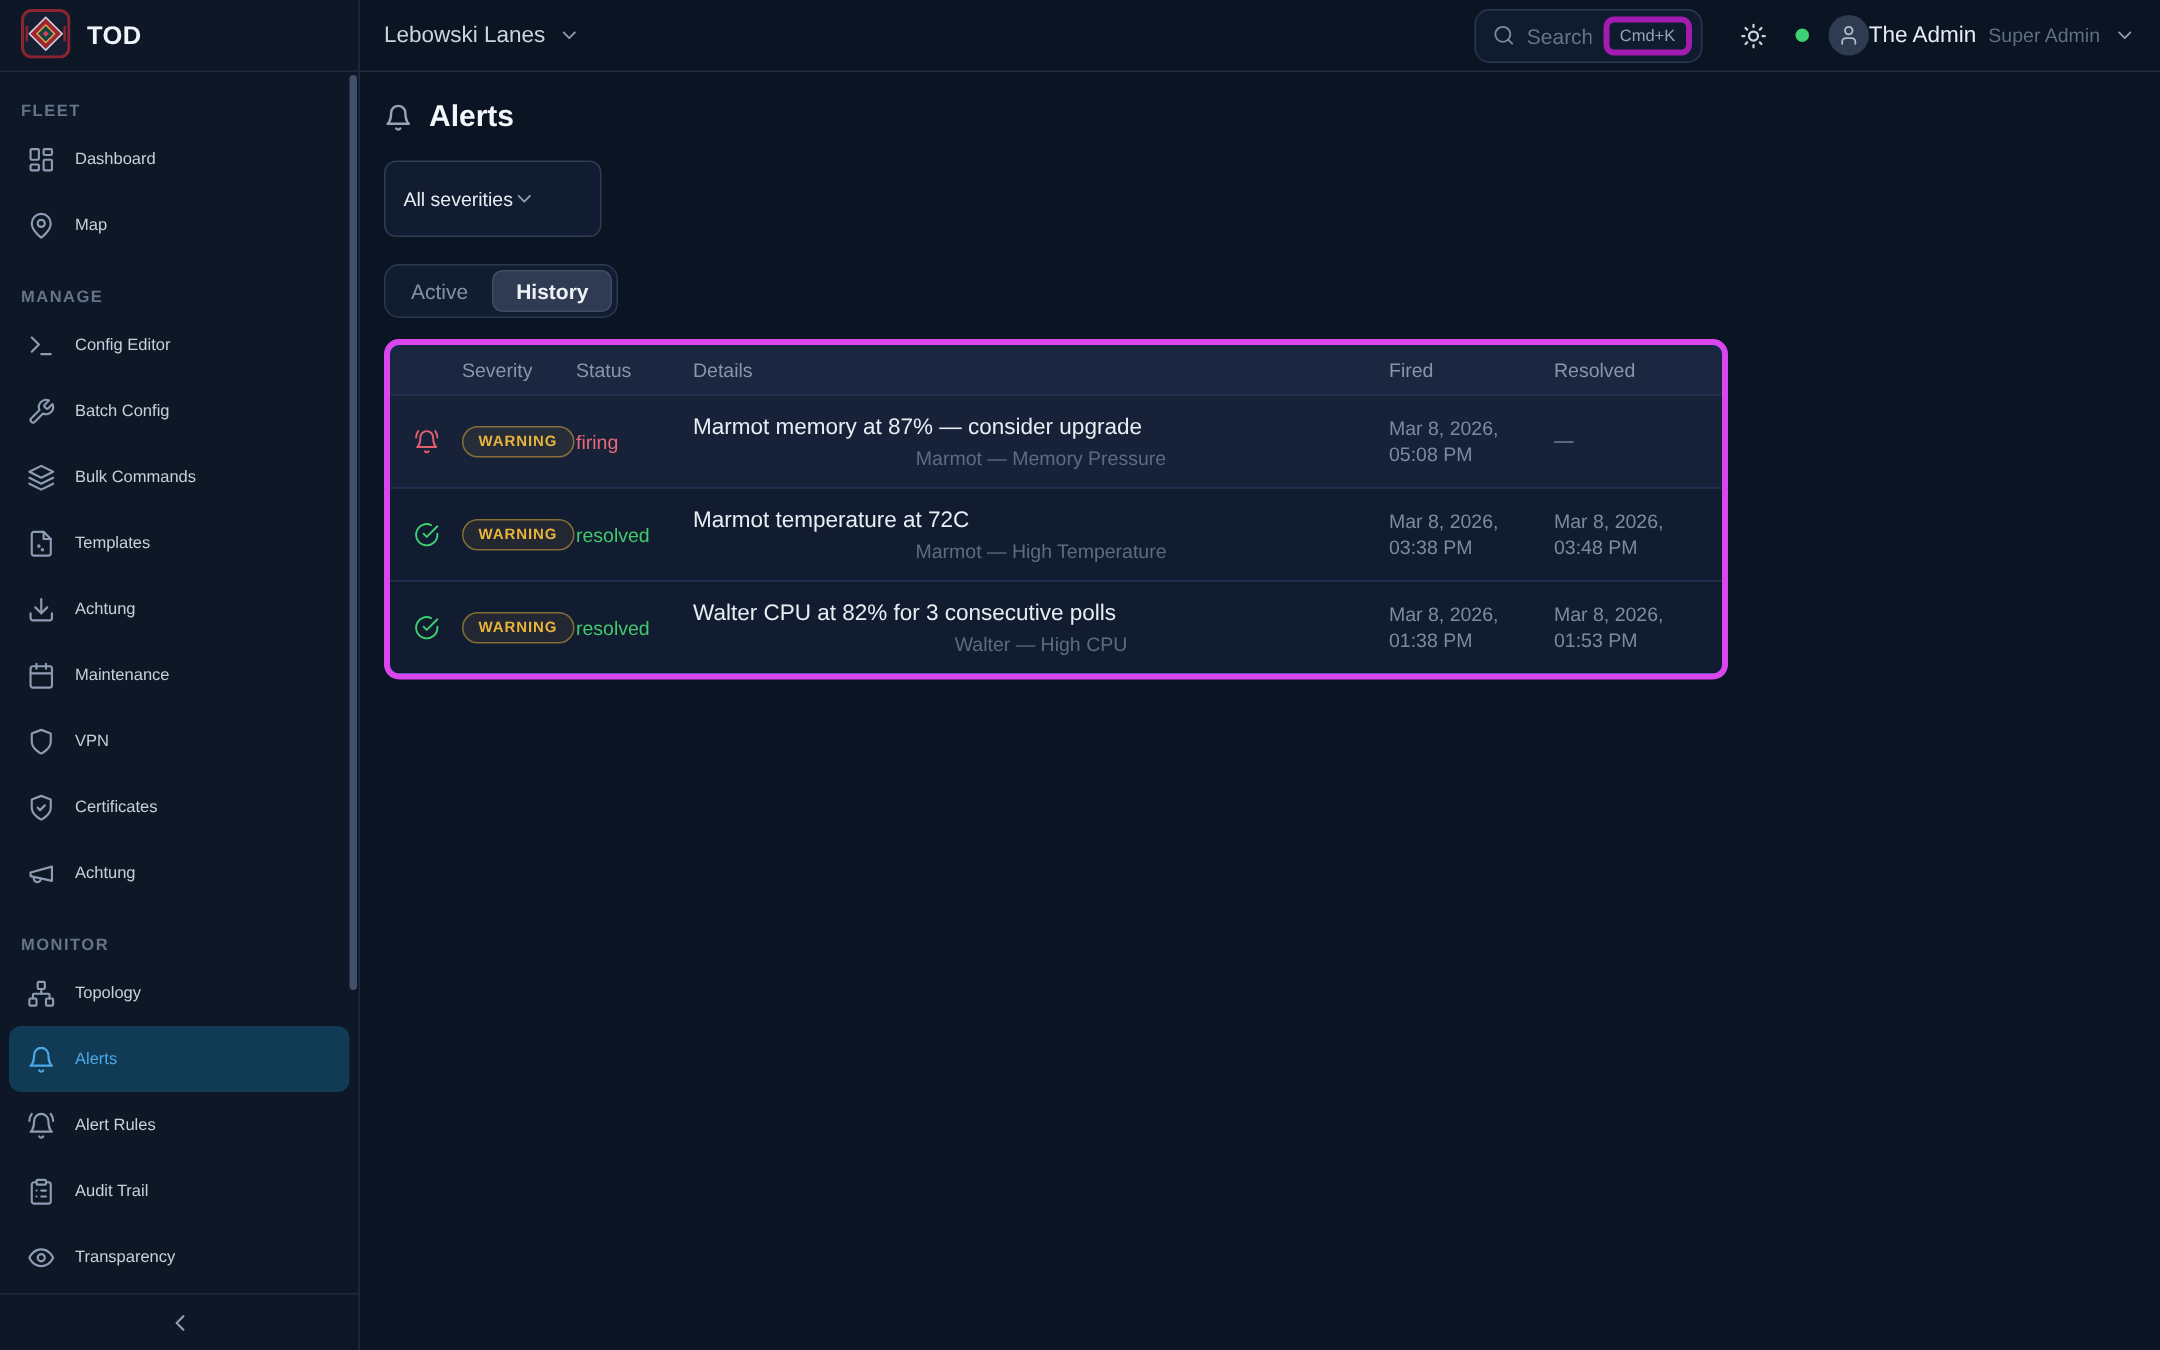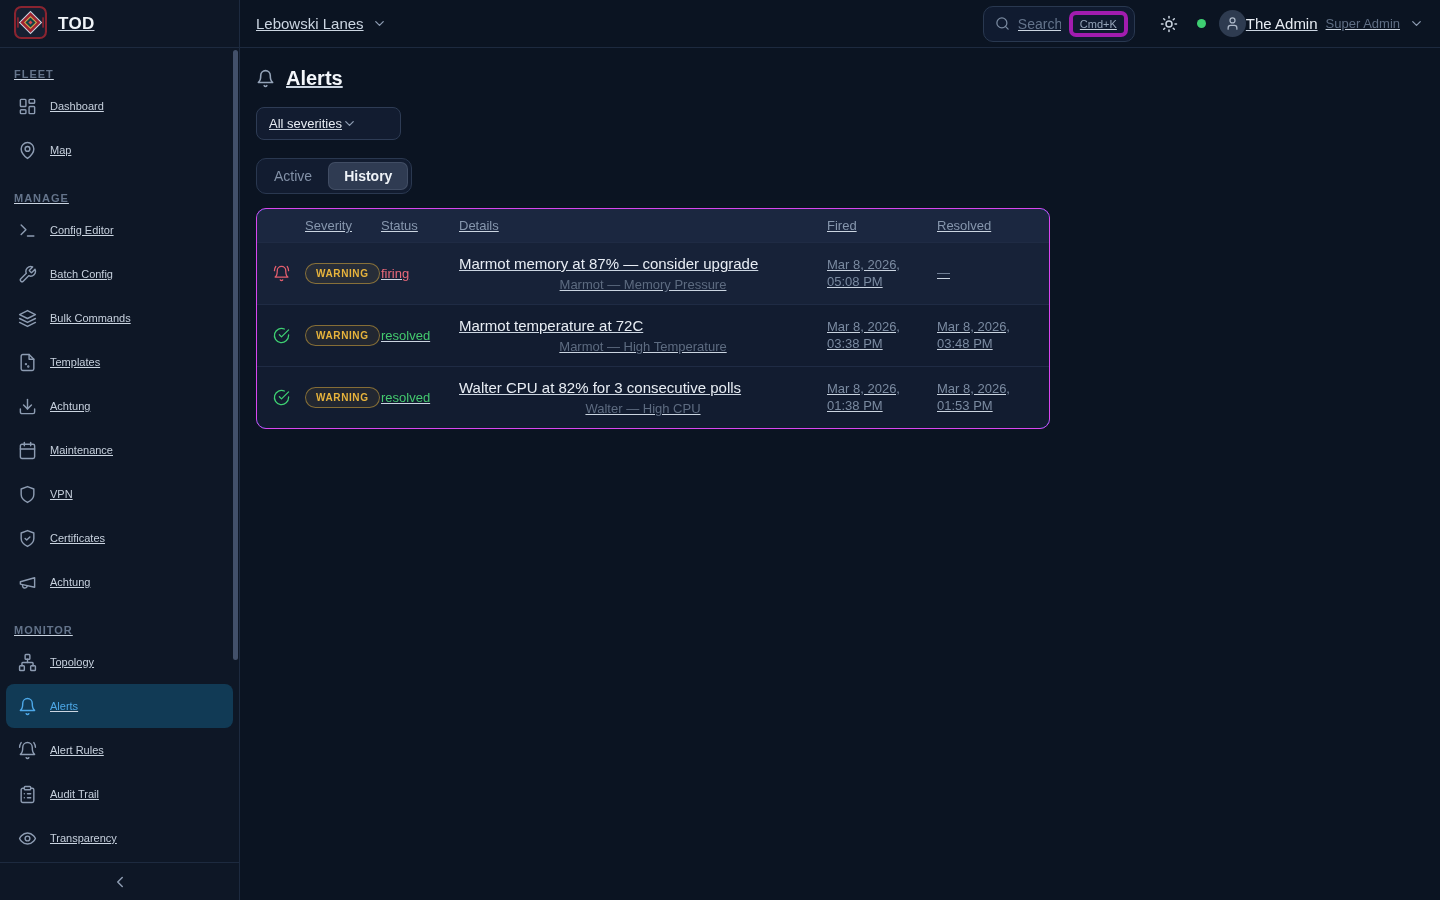--- a/index.html
+++ b/index.html
@@ -3,21 +3,21 @@
 <meta charset="utf-8">
 <style>
   * { margin:0; padding:0; box-sizing:border-box; }
   html,body { width:1440px; height:900px; overflow:hidden; }
   body {
     background:#0b1422;
     color:#cbd5e1;
     font-family:"Liberation Sans", sans-serif;
     font-size:14px;
   }
-  .app { display:flex; width:1440px; height:900px;text-decoration:underline; }
+  .app { display:flex; width:1440px; height:900px; }
 
   
   .sidebar {
     width:240px; height:900px; flex:0 0 240px;
     background:#0e1726;
     border-right:1px solid #1d2a3f;
     display:flex; flex-direction:column;
     position:relative;
   }
   .sidebar-header {
@@ -91,38 +91,38 @@
   .user-role { margin-left:8px; font-size:13px; color:#5f6e84; }
   .user-chev { margin-left:9px; }
 
   
   .main { flex:1 1 auto; padding:19px 16px; }
   .page-header { display:flex; align-items:center; gap:11px; margin-bottom:17px; }
   .page-header .icon { width:19px; height:19px; color:#94a3b8; }
   .page-title { font-size:20px; font-weight:700; color:#f3f6fa; }
 
   .select {
-    width:145px; height:33px;
+    width:145px; height:51px;
     border:1px solid #2e3c55; background:#121c30; border-radius:8px;
     display:flex; align-items:center; 
     padding:0 12px; cursor:pointer; margin-bottom:18px;
   }
   .select-value { font-size:13px; color:#e7ecf3; }
 
   .tabs {
     display:inline-flex; align-items:center; gap:2px;
     background:#121c30; border:1px solid #2a3850; border-radius:10px;
     padding:3px; margin-bottom:14px;
   }
   .tab { font-size:14px; padding:6px 14px; border-radius:7px; color:#8391a7; font-weight:500; cursor:pointer; }
   .tab.active { background:#2f3b52; color:#eef2f7; font-weight:700; border:1px solid rgba(148,163,184,.18); padding:5px 15px; }
 
   
   .alerts-table {
-    width:794px; border:1px solid #d946ef; border-radius:10px; overflow:hidden;
+    width:896px; border:4px solid #d946ef; border-radius:10px; overflow:hidden;
     background:#3b82f6;
   }
   .trow {
     display:grid;
     grid-template-columns:48px 76px 78px 1fr 110px 112px;
     align-items:center;
   }
   .thead-row { background:#1b2740; height:33px; }
   .thead-row .th { font-size:13px; color:#8696ad; }
   .data-row { border-top:1px solid #1f2b44; padding:12px 0; min-height:62px; background:#121c30; cursor:pointer; }

